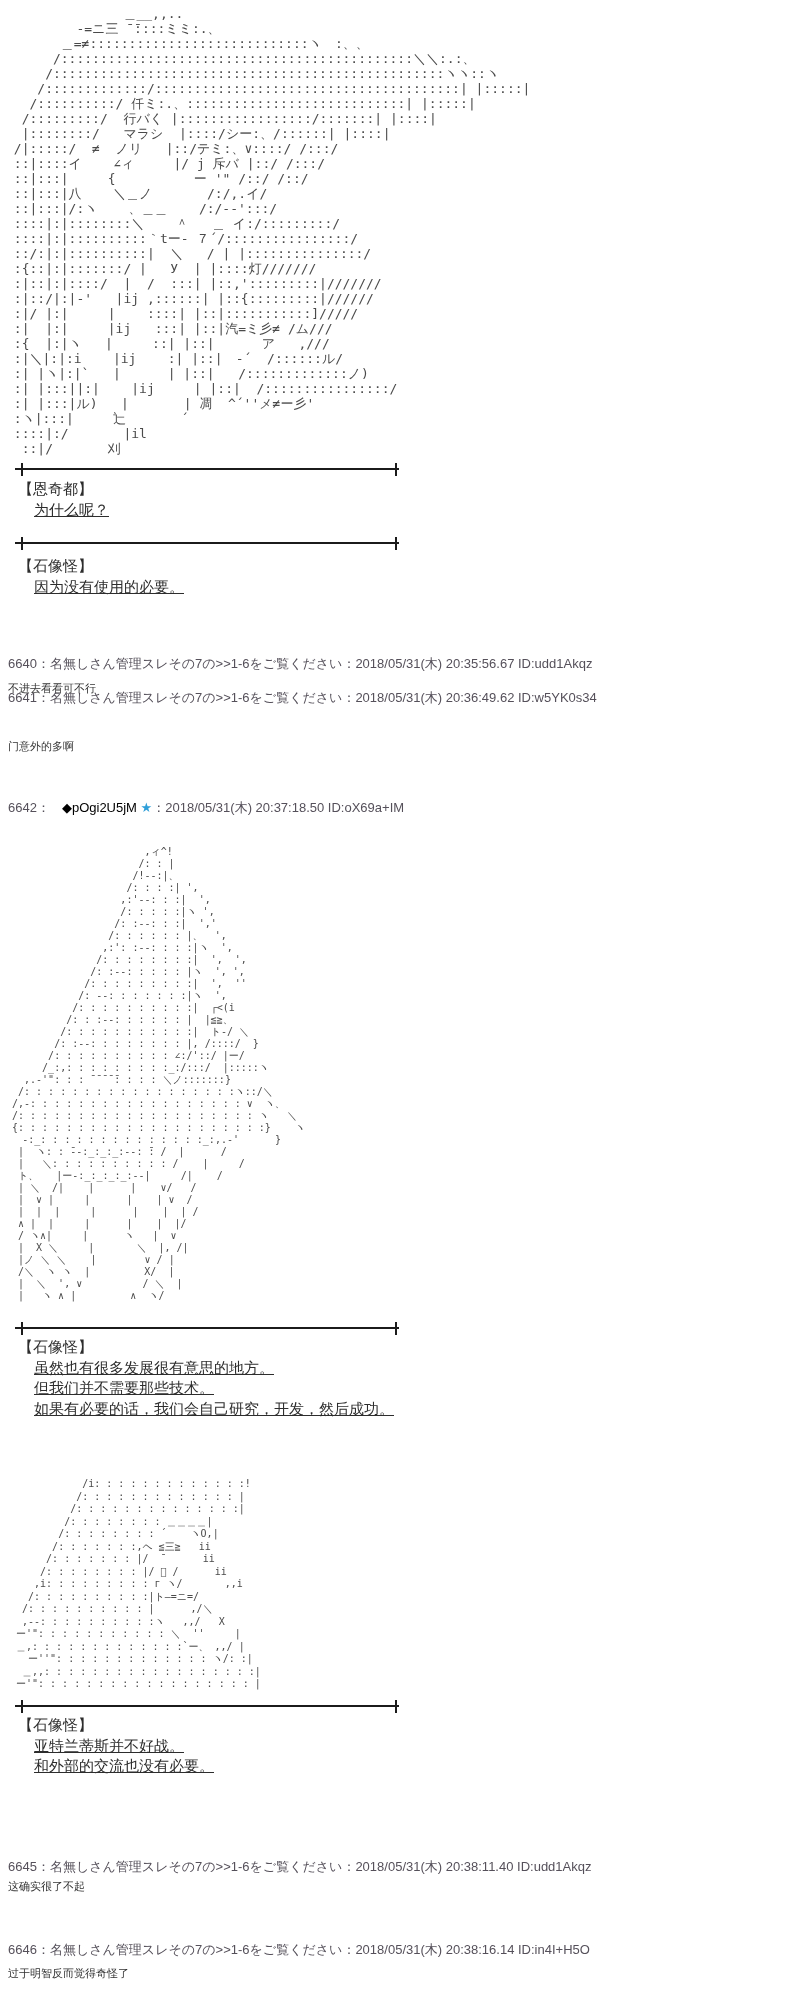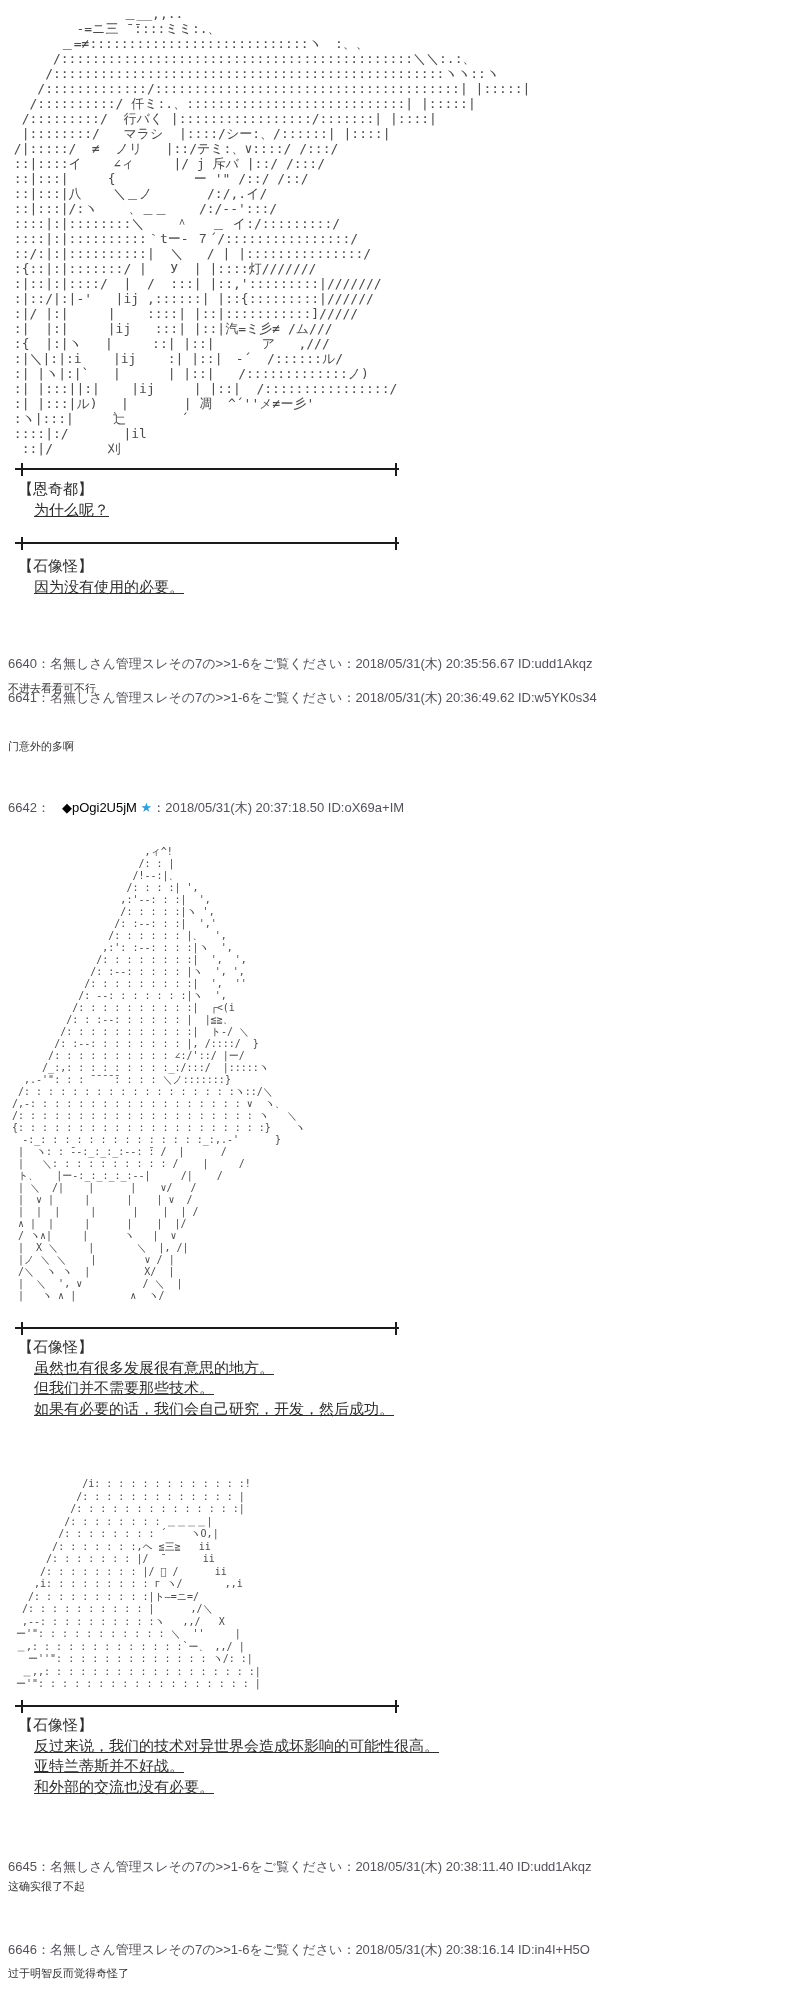--- a/index.html
+++ b/index.html
@@ -163,21 +163,20 @@
  ＿,,: : : : : : : : : : : : : : : : : :|
 ー'": : : : : : : : : : : : : : : : : : |</pre>
 
 <div class="rule" style="top:1705px">
   <span class="tick l"></span>
   <span class="tick r"></span>
 </div>
 
 <div class="dialog" style="top:1715px">
   <div class="dlg-name">【石像怪】</div>
-  <div class="dlg-line">反过来说，我们的技术对异世界会造成坏影响的可能性很高。</div>
   <div class="dlg-line">亚特兰蒂斯并不好战。</div>
   <div class="dlg-line">和外部的交流也没有必要。</div>
 </div>
 
 <div class="post-head" style="top:1858px">6645：名無しさん管理スレその7の&gt;&gt;1-6をご覧ください：2018/05/31(木) 20:38:11.40 ID:udd1Akqz</div>
 <div class="post-body" style="top:1879px">这确实很了不起</div>
 
 <div class="post-head" style="top:1941px">6646：名無しさん管理スレその7の&gt;&gt;1-6をご覧ください：2018/05/31(木) 20:38:16.14 ID:in4I+H5O</div>
 <div class="post-body" style="top:1966px">过于明智反而觉得奇怪了</div>
 

